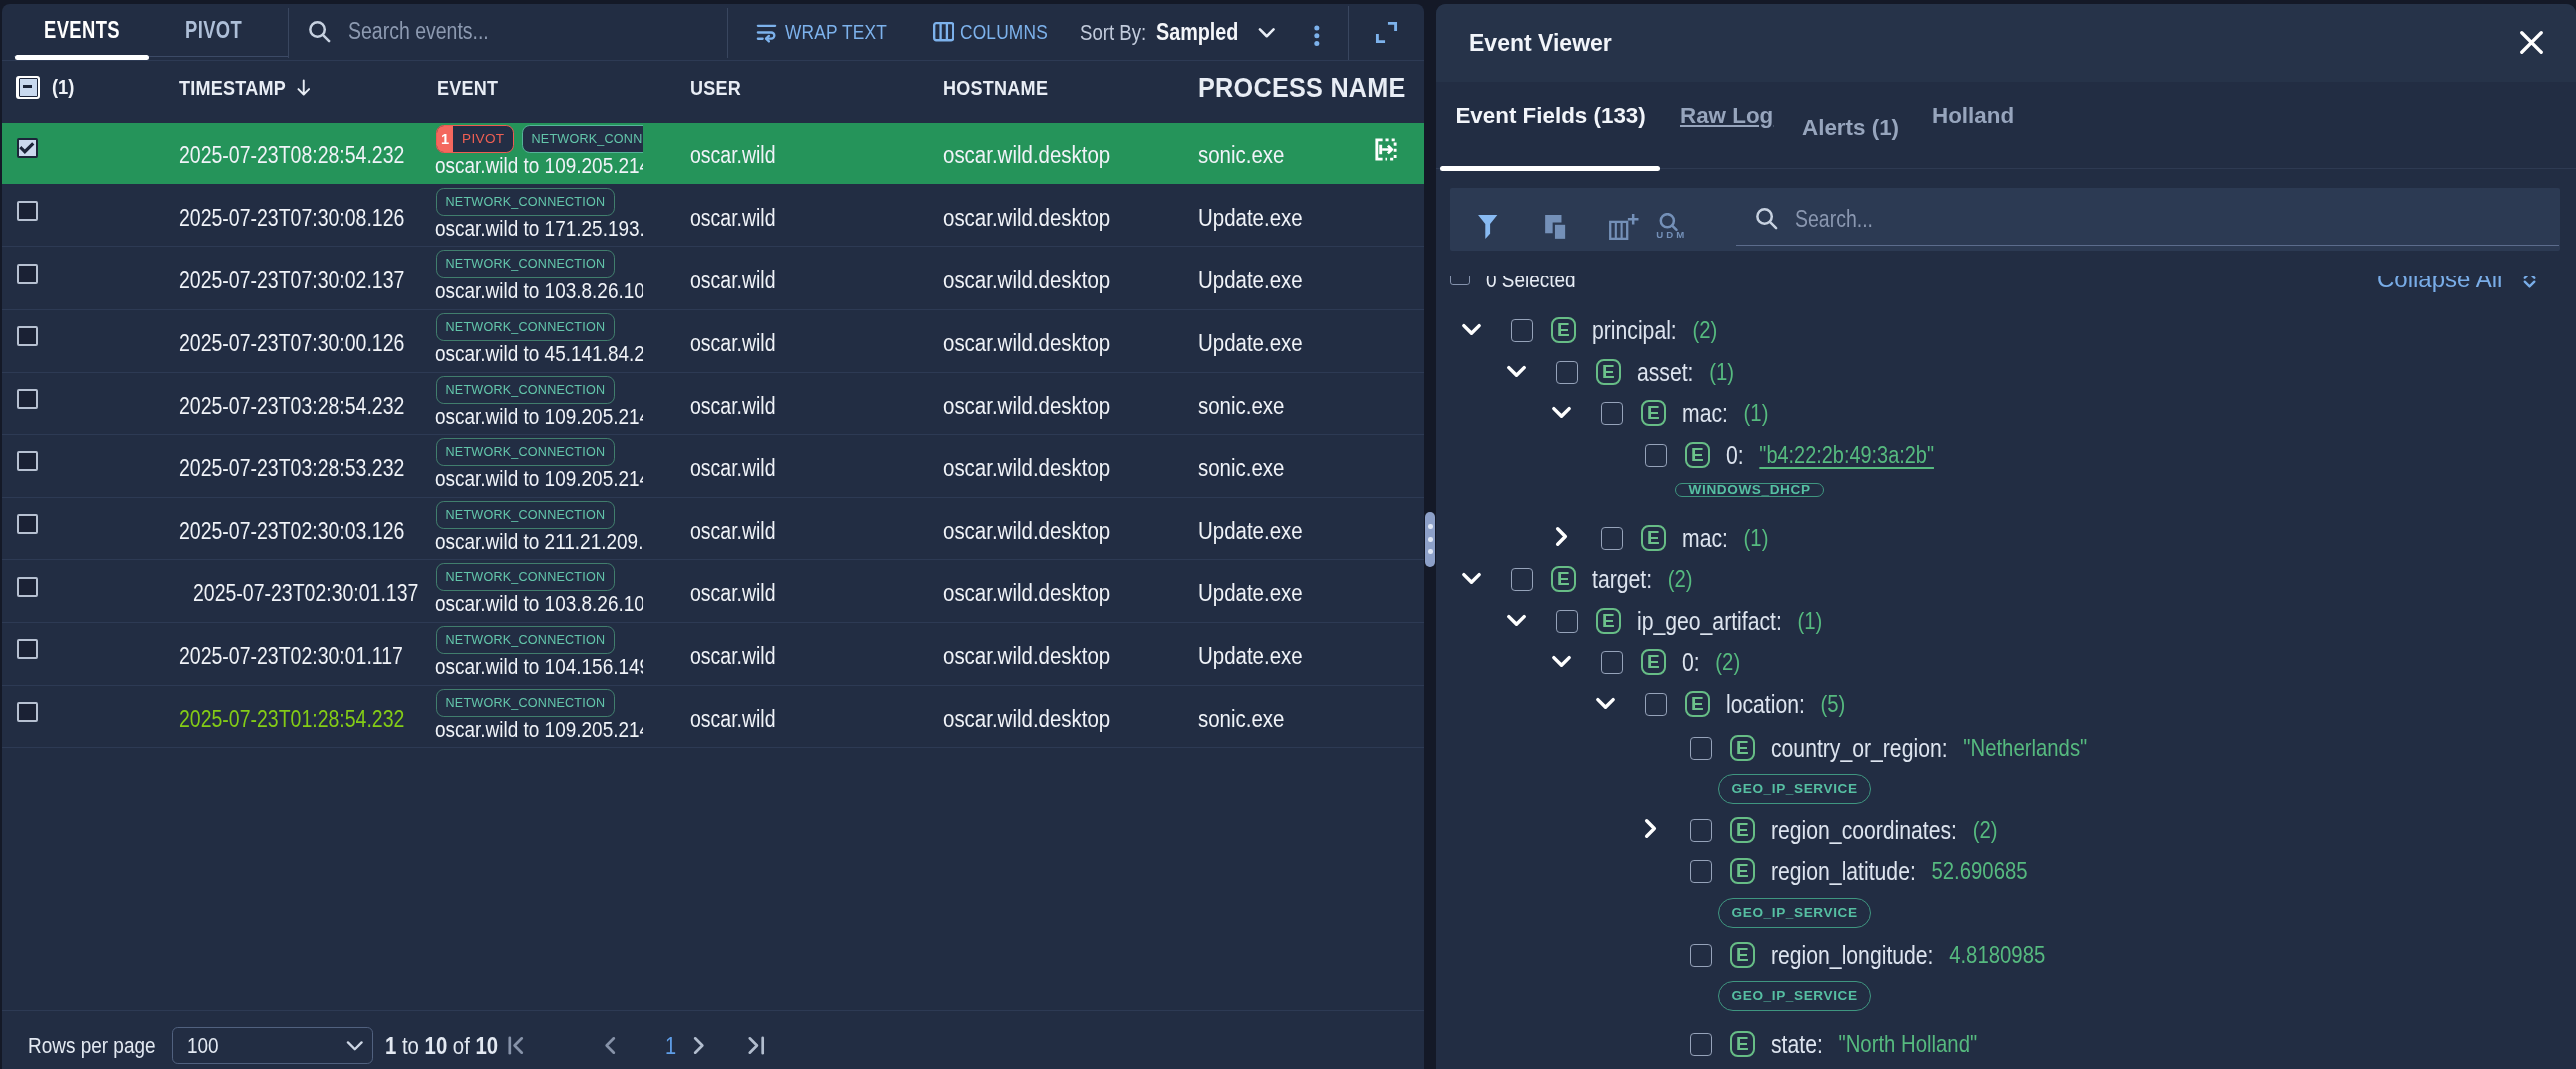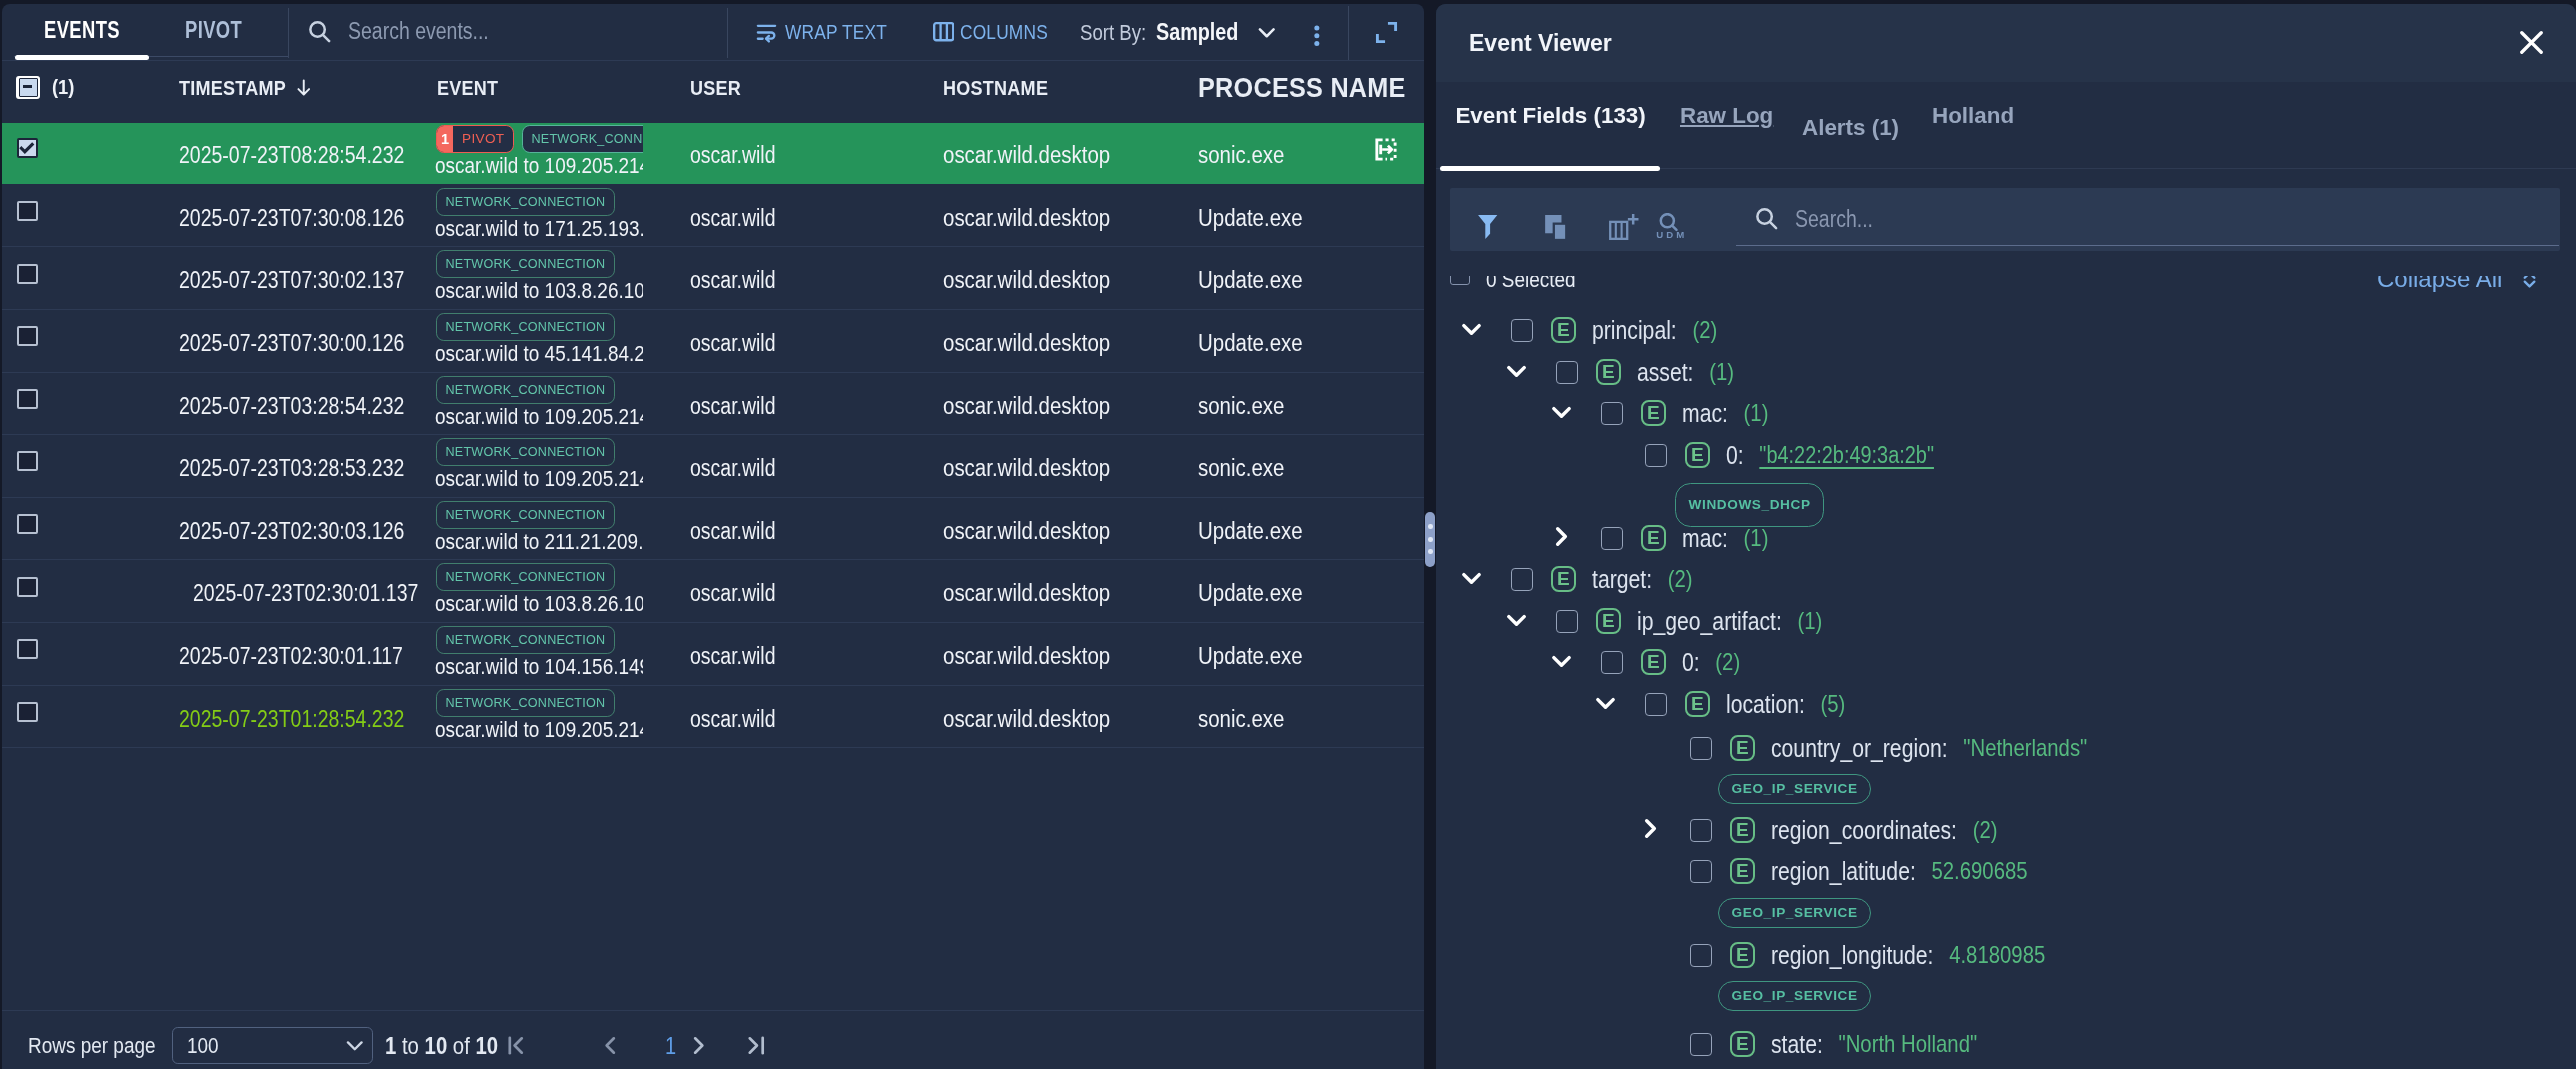--- a/index.html
+++ b/index.html
@@ -265,21 +265,21 @@
       </div>
 <div class="abs" style="left:158px; top:164px; height:31px; display:flex; align-items:center;">
         <div style="width:23px; margin-right:28px;"><svg width="23" height="31" viewBox="0 0 24 32"></svg></div>
         <div style="width:22.4px; height:22.4px; border:1.9px solid #96a3ba; border-radius:3.9px; margin-right:17.5px; flex:none;"></div>
         <div style="width:25px; height:26px; border:2.3px solid #67bd86; border-radius:7.8px; color:#6cc28b; font-size:19px; font-weight:700; display:flex; align-items:center; justify-content:center; margin-right:16.5px; flex:none;">E</div>
         <div style="white-space:nowrap; display:flex; align-items:center; transform:scaleX(0.847); transform-origin:left center;">
           <span style="font-size:25px; color:#dde4ef;">0:</span>
           <span style="font-size:23.5px; color:#56ba7f; margin-left:18.5px; text-decoration:underline; text-underline-offset:4.4px;">"b4:22:2b:49:3a:2b"</span>
         </div>
       </div>
-<div class="abs" style="left:239px; top:207px; height:44px; border:1.6px solid #3f9680; border-radius:15.6px; color:#56bfa2; font-size:13.6px; font-weight:700; letter-spacing:0.6px; display:flex; align-items:center; padding:0 12.6px;">WINDOWS_DHCP</div>
+<div class="abs" style="left:239px; top:207px; height:14px; border:1.6px solid #3f9680; border-radius:15.6px; color:#56bfa2; font-size:13.6px; font-weight:700; letter-spacing:0.6px; display:flex; align-items:center; padding:0 12.6px;">WINDOWS_DHCP</div>
 <div class="abs" style="left:114px; top:247px; height:31px; display:flex; align-items:center;">
         <div style="width:23px; margin-right:28px;"><svg width="23" height="31" viewBox="0 0 24 32" fill="none">
             <path d="M8 8 L16 16 L8 24" stroke="#ffffff" stroke-width="3.6" stroke-linecap="round" stroke-linejoin="round"></path>
           </svg></div>
         <div style="width:22.4px; height:22.4px; border:1.9px solid #96a3ba; border-radius:3.9px; margin-right:17.5px; flex:none;"></div>
         <div style="width:25px; height:26px; border:2.3px solid #67bd86; border-radius:7.8px; color:#6cc28b; font-size:19px; font-weight:700; display:flex; align-items:center; justify-content:center; margin-right:16.5px; flex:none;">E</div>
         <div style="white-space:nowrap; display:flex; align-items:center; transform:scaleX(0.847); transform-origin:left center;">
           <span style="font-size:25px; color:#dde4ef;">mac:</span>
           <span style="font-size:24px; color:#56ba7f; margin-left:18.5px;">(1)</span>
         </div>

